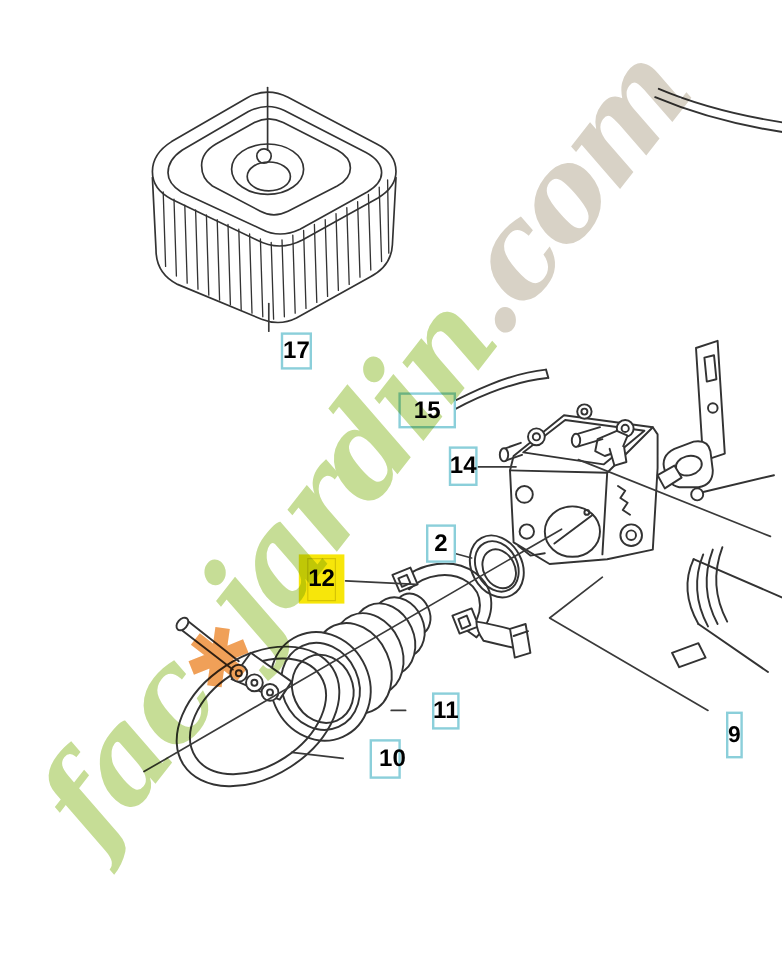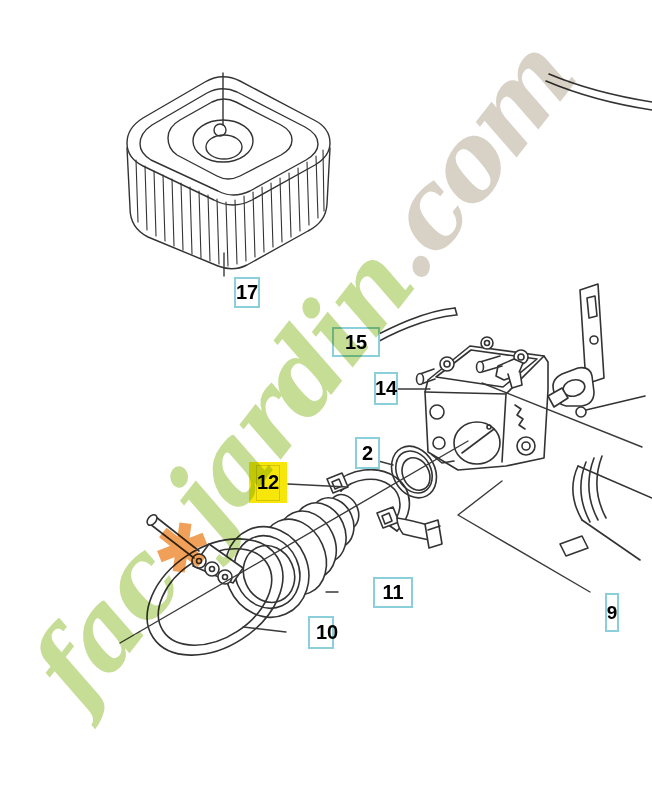--- a/index.html
+++ b/index.html
@@ -8,21 +8,21 @@
   .diagram-svg{position:absolute;left:0;top:0;z-index:1;}
 
   
   .plabel{position:absolute;display:flex;align-items:center;justify-content:center;
           box-sizing:border-box;background:#ffffff;border:2px solid #8bcfda;
           font:bold 20px "Liberation Sans",sans-serif;color:#000;z-index:3;cursor:pointer;margin-left:21px;}
   #label-17{left:213px;top:277px;width:26px;height:31px;}
   #label-15{left:311px;top:327px;width:48px;height:30px;}
   #label-14{left:353px;top:372px;width:24px;height:33px;}
   #label-13{left:334px;top:437px;width:25px;height:32px;}
-  #label-11{left:352px;top:577px;width:40px;height:31px;}
+  #label-11{left:339px;top:577px;width:23px;height:31px;}
   #label-10{left:287px;top:616px;width:26px;height:33px;padding-left:12px;}
   #label-9 {left:584px;top:593px;width:14px;height:39px;font-size:19px;}
 
   
   .highlight-wrap{position:absolute;left:249px;top:462px;width:38px;height:41px;
                   background:#f7e60a;display:flex;align-items:center;justify-content:center;
                   z-index:3;cursor:pointer;}
   .highlight-inner{box-sizing:border-box;width:24px;height:36px;border:1.5px solid #d6c404;
                    display:flex;align-items:center;justify-content:center;
                    font:bold 20px "Liberation Sans",sans-serif;color:#000;}

